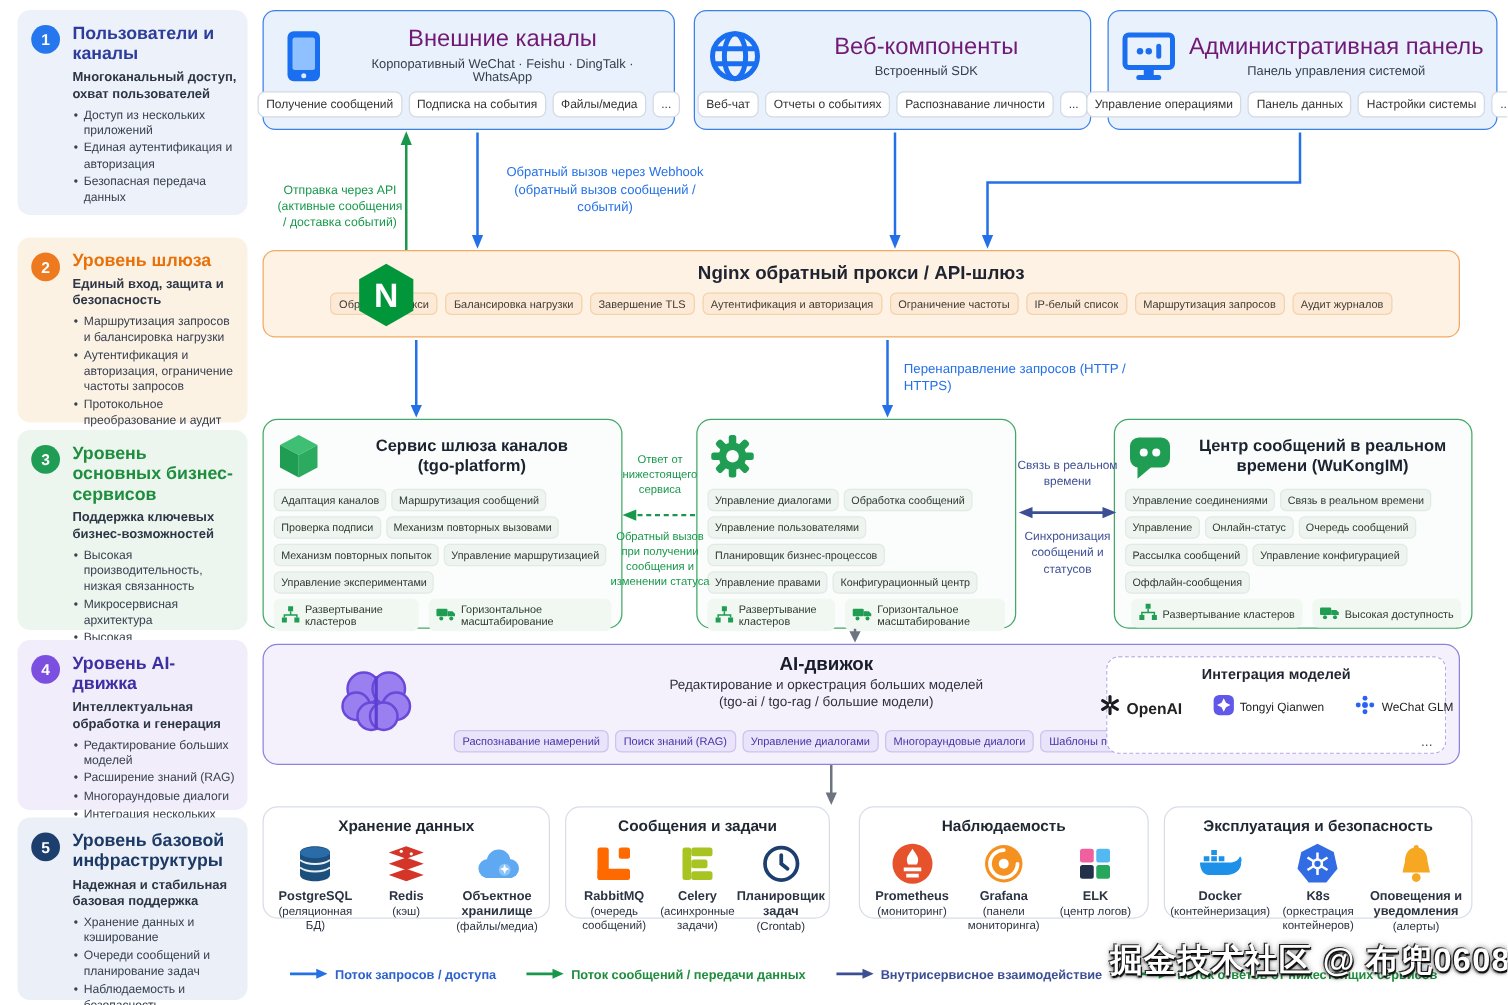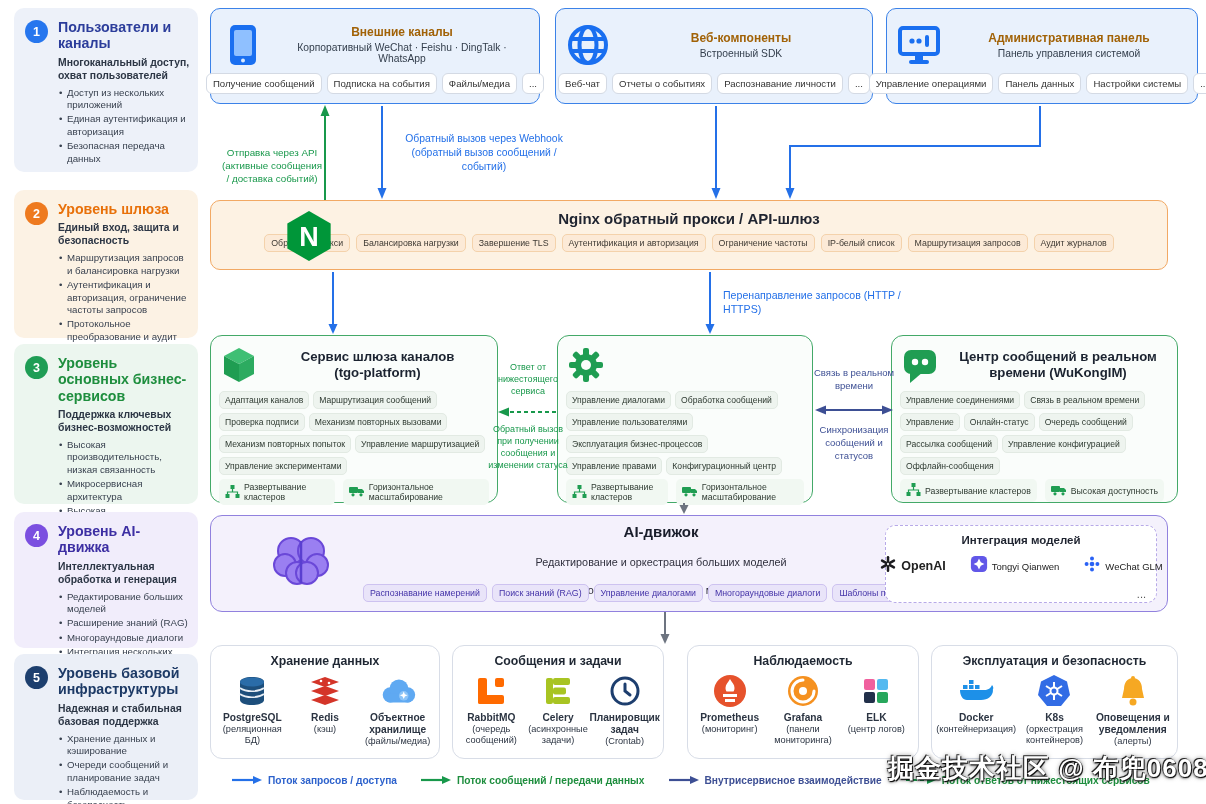--- a/index.html
+++ b/index.html
@@ -21,70 +21,70 @@
   .sb4{top:512px;height:136px;background:#f1edfb;} .sb4 .sb-num{background:#7b4fe0;} .sb4 .sb-title{color:#3d2fa3;}
   .sb5{top:654px;height:146px;background:#ebeff7;} .sb5 .sb-num{background:#1d3f6e;} .sb5 .sb-title{color:#1d3a66;}
 
   
   .tb{position:absolute;top:8px;height:96px;background:#e9f1fc;border:1.6px solid #3b82e8;
     border-radius:10px;box-sizing:border-box;padding:7px 9px 9px;display:flex;flex-direction:column;}
   .tb1{left:210px;width:330px;} .tb2{left:555px;width:318px;} .tb3{left:886px;width:312px;}
   .tb-head{display:flex;align-items:center;gap:8px;flex:1;}
   .tb-icon{flex:0 0 46px;height:46px;display:flex;align-items:center;justify-content:center;}
   .tb-titles{flex:1;text-align:center;}
-  .tb-title{font-size:12px;font-weight:bold;color:#a16207;}
+  .tb-title{font-size:19px;font-weight:normal;color:#701a75;}
   .tb-sub{font-size:10.3px;color:#333e4c;margin-top:3px;}
   .tb-tags{display:flex;gap:5px;justify-content:center;}
   .pill-w{background:#fff;border:1px solid #d4dae4;border-radius:6px;font-size:9.6px;color:#333;
     padding:4px 6px;white-space:nowrap;}
 
   
   .ngx{position:absolute;left:210px;top:200px;width:958px;height:70px;background:#fdf2e3;
     border:1.6px solid #f2a964;border-radius:10px;box-sizing:border-box;}
   .ngx-logo{position:absolute;left:72px;top:9px;}
   .ngx-title{text-align:center;font-size:15px;font-weight:bold;color:#1f2430;margin-top:9px;}
   .ngx-tags{display:flex;gap:6px;justify-content:center;margin-top:7px;}
   .pill-o{background:#fcead7;border:1px solid #f4d2ab;border-radius:5px;font-size:8.8px;color:#3f3a34;
     padding:3px 6px;white-space:nowrap;}
 
   
   .svc{position:absolute;top:335px;height:168px;background:#fafdfb;border:1.6px solid #43a968;
     border-radius:12px;box-sizing:border-box;padding:9px 8px 8px;display:flex;flex-direction:column;}
-  .svc1{left:210px;width:288px;} .svc2{left:557px;width:256px;} .svc3{left:891px;width:287px;}
+  .svc1{left:210px;width:288px;} .svc2{left:557px;width:256px;} .svc3{left:891px;width:287px;align-items:flex-end;}
   .svc-head{display:flex;align-items:center;gap:7px;margin-bottom:6px;}
   .svc-icon{flex:0 0 40px;height:40px;}
   .svc-titles{flex:1;text-align:center;font-size:13.2px;font-weight:bold;color:#1b2330;line-height:1.2;}
   .svc-tags{display:flex;flex-wrap:wrap;gap:4px;align-content:flex-start;flex:1;}
   .pill-g{background:#eef4ef;border:1px solid #e2eae3;border-radius:5px;font-size:8.6px;color:#2e3a31;
     padding:3px 5px;white-space:nowrap;height:fit-content;}
   .svc-feats{display:flex;gap:8px;margin-top:4px;}
   .feat{display:flex;align-items:center;gap:4px;background:#f1f8f2;border-radius:5px;
     padding:3px 6px;font-size:8.7px;color:#2e3a31;}
 
   
   .ai{position:absolute;left:210px;top:515px;width:958px;height:97px;background:#f4f1fc;
     border:1.6px solid #9181de;border-radius:12px;box-sizing:border-box;}
   .ai-brain{position:absolute;left:58px;top:13px;}
   .ai-titles{position:absolute;left:210px;top:7px;width:480px;text-align:center;}
   .ai-title{font-size:15px;font-weight:bold;color:#191d2b;}
-  .ai-sub{font-size:10.8px;color:#30303e;margin-top:16px;}
+  .ai-sub{font-size:10.8px;color:#30303e;margin-top:2px;}
   .ai-tags{position:absolute;left:152px;bottom:9px;display:flex;gap:5px;}
   .pill-p{background:#e9e4f9;border:1px solid #cdc2f0;border-radius:5px;font-size:8.8px;color:#4433a8;
     padding:3px 6px;white-space:nowrap;}
   .ai-int{position:absolute;right:10px;top:9px;width:272px;height:78px;background:#fff;
     border:1.4px dashed #b7a9e8;border-radius:10px;box-sizing:border-box;}
   .ai-int-title{text-align:center;font-size:11.5px;font-weight:bold;color:#1f2430;margin-top:8px;}
   .ai-models{display:flex;justify-content:center;gap:24px;margin-top:9px;align-items:center;}
   .model{display:flex;align-items:center;gap:4px;}
   .model-label{font-size:9.5px;color:#222;white-space:nowrap;}
   .model-openai .model-label{font-weight:bold;font-size:12.5px;}
   .ai-int-more{position:absolute;right:10px;bottom:2px;font-size:11px;color:#555;}
 
   
-  .inf{position:absolute;top:645px;height:114px;background:#fff;border:1.4px solid #d8dde7;
+  .inf{position:absolute;top:645px;height:90px;background:#fff;border:1.4px solid #d8dde7;
     border-radius:12px;box-sizing:border-box;padding:8px 5px;}
   .inf1{left:210px;width:230px;} .inf2{left:452px;width:212px;} .inf3{left:687px;width:232px;} .inf4{left:931px;width:247px;}
   .inf-title{text-align:center;font-size:12.3px;font-weight:bold;color:#1f2733;margin-bottom:5px;}
   .inf-items{display:flex;justify-content:space-around;align-items:flex-start;}
   .inf-item{display:flex;flex-direction:column;align-items:center;text-align:center;width:33%;}
   .inf-icon{height:36px;display:flex;align-items:center;margin-bottom:3px;}
   .inf-name{font-size:10.2px;font-weight:bold;color:#2b3442;line-height:1.2;}
   .inf-sub{font-size:9.2px;color:#2b3442;line-height:1.2;}
 
   
@@ -311,21 +311,21 @@
               <circle cx="20" cy="20" r="11"></circle>
             </g>
             <circle cx="20" cy="20" r="5" fill="#fafdfb"></circle>
           </svg>
       </div>
     </div>
     <div class="svc-tags">
         <div class="pill-g">Управление диалогами</div>
         <div class="pill-g">Обработка сообщений</div>
         <div class="pill-g">Управление пользователями</div>
-        <div class="pill-g">Эксплуатация бизнес-процессов</div>
+        <div class="pill-g">Планировщик бизнес-процессов</div>
         <div class="pill-g">Управление правами</div>
         <div class="pill-g">Конфигурационный центр</div>
       </div>
     <div class="svc-feats">
       <div class="feat">
         <span><svg width="15" height="15" viewBox="0 0 15 15">
               <g fill="#1f9d52">
                 <rect x="5.5" y="1" width="4" height="4"></rect>
                 <rect x="0.5" y="10" width="4" height="4"></rect>
                 <rect x="10.5" y="10" width="4" height="4"></rect>

